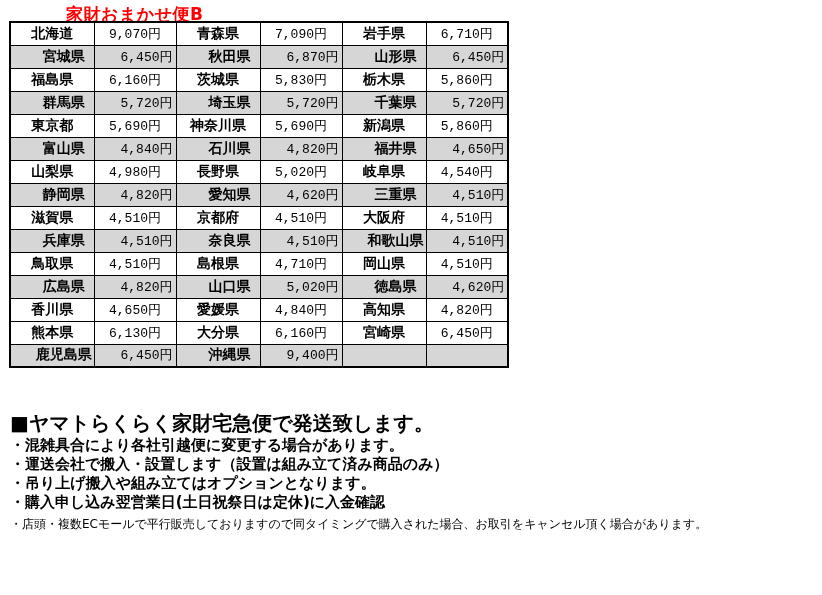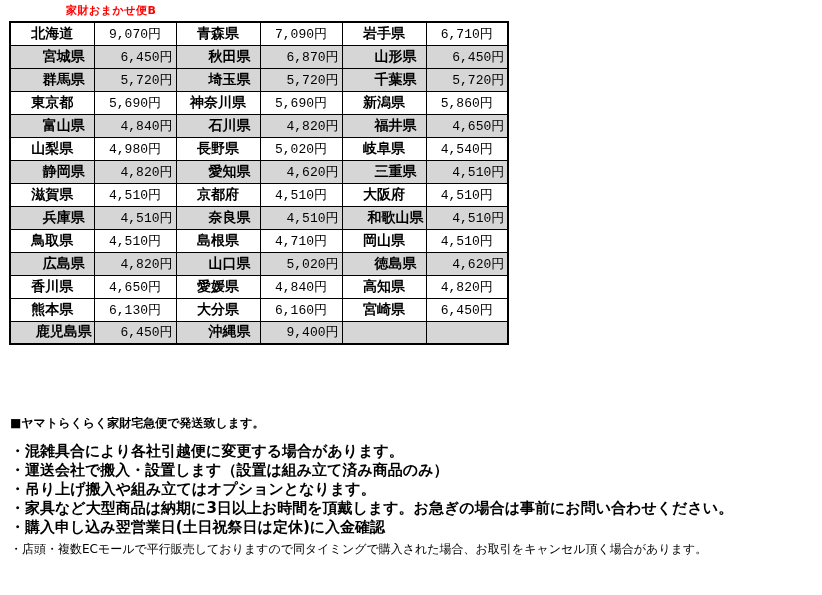--- a/index.html
+++ b/index.html
@@ -9,21 +9,21 @@
     font-family: "DejaVu Sans", "Liberation Sans", sans-serif;
     color: #000;
     position: relative;
     overflow: hidden;
   }
   .page { position: absolute; inset: 0; }
 
   .table-title {
     position: absolute;
     left: 66px; top: 3px;
-    font-size: 11px;
+    font-size: 17px;
     font-weight: bold;
     color: var(--title-color, #ff0000);
     letter-spacing: 0.5px;
     white-space: nowrap;
   }
 
   table.fee-table {
     position: absolute;
     left: 9px; top: 21px;
     width: 500px;
@@ -53,26 +53,26 @@
     font-weight: normal;
   }
   table.fee-table tr.shaded td { background: var(--shade-color, #d6d6d6); padding-left: 24px; }
 
   .notes {
     position: absolute;
     left: 10px; top: 413px;
     width: 805px;
   }
   .notes-heading {
-    font-size: 12px;
+    font-size: 20px;
     font-weight: bold;
     line-height: 20px;
     white-space: nowrap;
   }
-  .notes-bullets { margin-top: 9px; }
+  .notes-bullets { margin-top: 3px; }
   .bullet-line {
     font-size: 15px;
     font-weight: bold;
     line-height: 19px;
     white-space: nowrap;
   }
   .notes-footnote {
     margin-top: 5px;
     font-size: 12px;
     font-weight: normal;
@@ -98,20 +98,28 @@
           <td class="price">6,710円</td>
         </tr>
         <tr class="shaded">
           <td class="pref">宮城県</td>
           <td class="price">6,450円</td>
           <td class="pref">秋田県</td>
           <td class="price">6,870円</td>
           <td class="pref">山形県</td>
           <td class="price">6,450円</td>
         </tr>
+        <tr>
+          <td class="pref">福島県</td>
+          <td class="price">6,160円</td>
+          <td class="pref">茨城県</td>
+          <td class="price">5,830円</td>
+          <td class="pref">栃木県</td>
+          <td class="price">5,860円</td>
+        </tr>
         <tr class="shaded">
           <td class="pref">群馬県</td>
           <td class="price">5,720円</td>
           <td class="pref">埼玉県</td>
           <td class="price">5,720円</td>
           <td class="pref">千葉県</td>
           <td class="price">5,720円</td>
         </tr>
         <tr>
           <td class="pref">東京都</td>
@@ -203,19 +211,18 @@
         </tr>
       </tbody>
   </table>
 
   <div class="notes">
     <div class="notes-heading">■ヤマトらくらく家財宅急便で発送致します。</div>
     <div class="notes-bullets">
         <div class="bullet-line">・混雑具合により各社引越便に変更する場合があります。</div>
         <div class="bullet-line">・運送会社で搬入・設置します（設置は組み立て済み商品のみ）</div>
         <div class="bullet-line">・吊り上げ搬入や組み立てはオプションとなります。</div>
-        <div class="bullet-line">・家具など大型商品は納期に3日以上お時間を頂戴します。お急ぎの場合は事前にお問い合わせください。</div>
         <div class="bullet-line">・購入申し込み翌営業日(土日祝祭日は定休)に入金確認</div>
       </div>
     <div class="notes-footnote">・店頭・複数ECモールで平行販売しておりますので同タイミングで購入された場合、お取引をキャンセル頂く場合があります。</div>
   </div>
 
 </div>
 
 </body></html>

